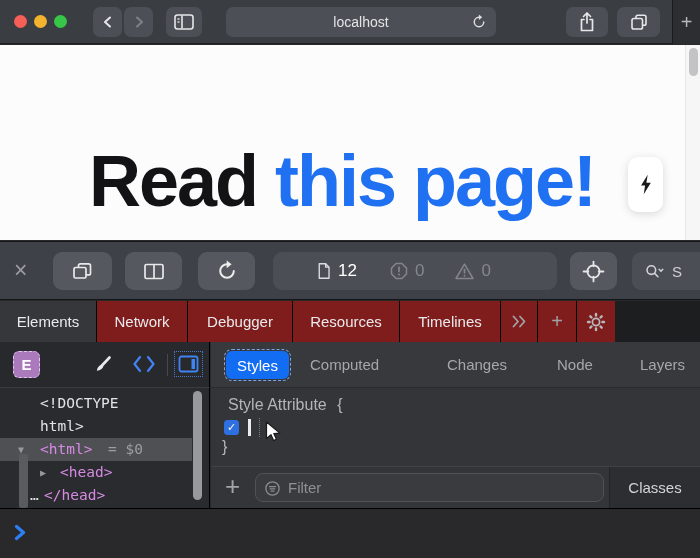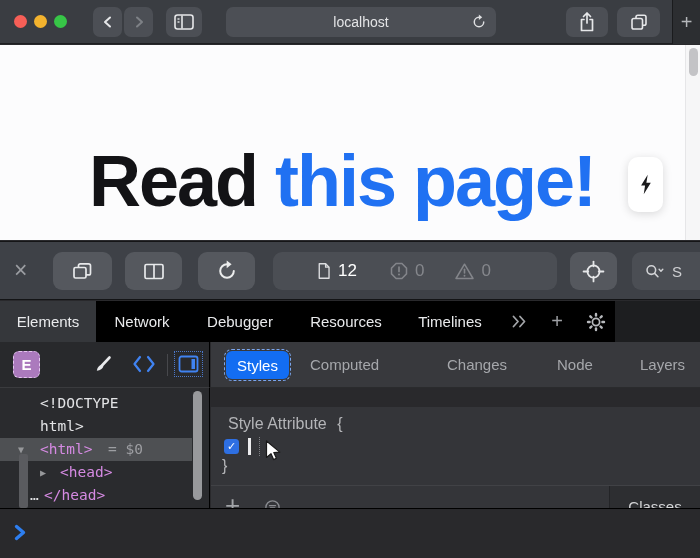--- a/index.html
+++ b/index.html
@@ -61,21 +61,21 @@
   .cnt.lit { color:#ffffff; } .cnt.dim { color:#85878c; }
   .b-cross { left:570px; width:47px; }
   .searchpill { position:absolute; left:632px; top:10px; width:90px; height:38px;
                 background:#4b4e54; border-radius:9px; display:flex; align-items:center;
                 padding-left:12px; gap:6px; color:#cfd0d3; font-size:15px; }
 
   
   .dttabs { position:absolute; top:301px; left:0; width:700px; height:41px;
             background:#1d1e20; display:flex; }
   .tab { height:41px; display:flex; align-items:center; justify-content:center;
-         border-right:1px solid #000; font-size:15px; color:#e9eaec; background:#000000; }
+         border-right:1px solid #000; font-size:15px; color:#e9eaec; background:#7f1d1d; }
   .tab.sel { background:#35373b; }
   .tab.icon { color:#9fa1a5; }
 
   
   .subbar-l { position:absolute; top:342px; left:0; width:210px; height:46px;
               background:#28292c; border-right:1px solid #000; border-bottom:1px solid #3a3b3e; }
   .ebadge { position:absolute; left:13px; top:9px; width:27px; height:27px; border-radius:6px;
             background:#ab7abd; border:1px dashed #e3c6ee; color:#fff; font-size:15px;
             font-weight:700; display:flex; align-items:center; justify-content:center; }
   .sub-ic { position:absolute; top:12px; }
@@ -98,21 +98,21 @@
   .drow { position:absolute; left:0; width:210px; height:23px; line-height:23px; white-space:nowrap; }
   .drow.sel { background:#4e5053; width:192px; }
   .arrow { color:#97989b; font-size:10px; }
   .tag { color:#d58ae2; }
   .dim-eq { color:#9d9ea2; }
   .indentbar { position:absolute; left:19px; top:66px; width:9px; height:54px;
                background:#5a5b5f; border-radius:2px; }
   .dom-thumb { position:absolute; left:193px; top:3px; width:9px; height:109px;
                background:#98999c; border-radius:5px; }
 
-  .stylespanel { position:absolute; top:407px; left:211px; width:489px; height:120px;
+  .stylespanel { position:absolute; top:388px; left:211px; width:489px; height:120px;
                  background:#343539; overflow:hidden; }
   .ruleline { position:absolute; left:17px; top:8px; font-size:16px; color:#b4b5b8; }
   .checkbox { position:absolute; left:13px; top:32px; width:15px; height:15px;
               background:#2e6fe2; border-radius:3.5px; color:#fff; font-size:11px;
               display:flex; align-items:center; justify-content:center; }
   .caretbox { position:absolute; left:35px; top:30px; width:14px; height:19px;
               border-right:1px dotted #7e7f83; }
   .caret { position:absolute; left:2px; top:1px; width:2.5px; height:17px; background:#ececee; }
   .cursor { position:absolute; left:54px; top:33px; }
   .closebrace { position:absolute; left:11px; top:50px; font-size:16px; color:#b4b5b8; }
@@ -379,20 +379,21 @@
     </div>
     <span class="cursor">
       <svg width="17" height="22" viewBox="0 0 17 22">
         <path d="M1.5,1 L1.5,17.5 L6,13.7 L8.6,19.6 L11.4,18.3 L8.8,12.6 L14.8,12.1 Z" fill="#ffffff" stroke="#1a1a1a" stroke-width="1.2" stroke-linejoin="round"></path>
       </svg>
     </span>
     <div class="closebrace">}</div>
 
     <div class="filterbar">
       <span class="fb-plus">+</span>
+      <input class="fb-input" type="text" placeholder="Filter" style="">
       <span class="fb-filtericon">
         <svg width="17" height="17" viewBox="0 0 18 18">
           <circle cx="9" cy="9" r="7" fill="none" stroke="#8a8c91" stroke-width="1.4"></circle>
           <line x1="5.8" y1="7" x2="12.2" y2="7" stroke="#8a8c91" stroke-width="1.3" stroke-linecap="round"></line>
           <line x1="6.6" y1="9.4" x2="11.4" y2="9.4" stroke="#8a8c91" stroke-width="1.3" stroke-linecap="round"></line>
           <line x1="7.5" y1="11.8" x2="10.5" y2="11.8" stroke="#8a8c91" stroke-width="1.3" stroke-linecap="round"></line>
         </svg>
       </span>
       <div class="classeszone">
         <span>Classes</span>

